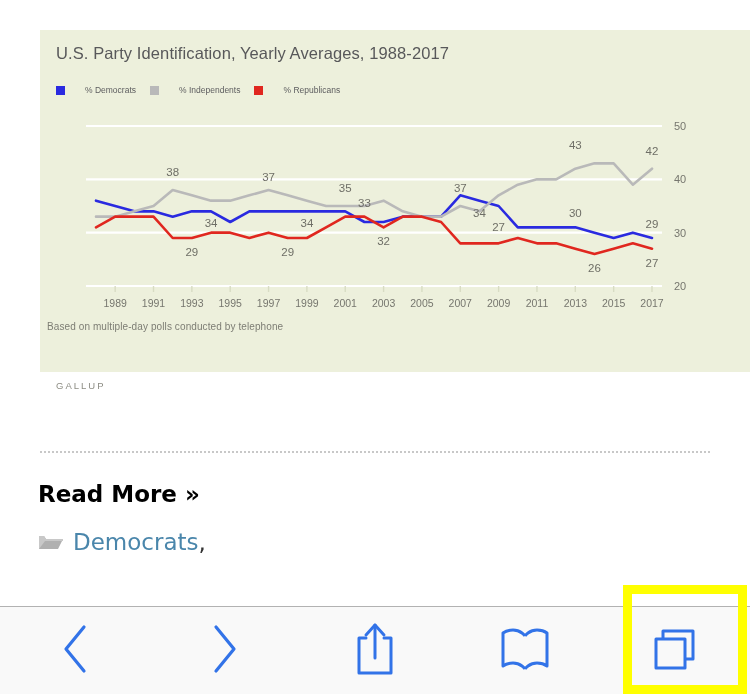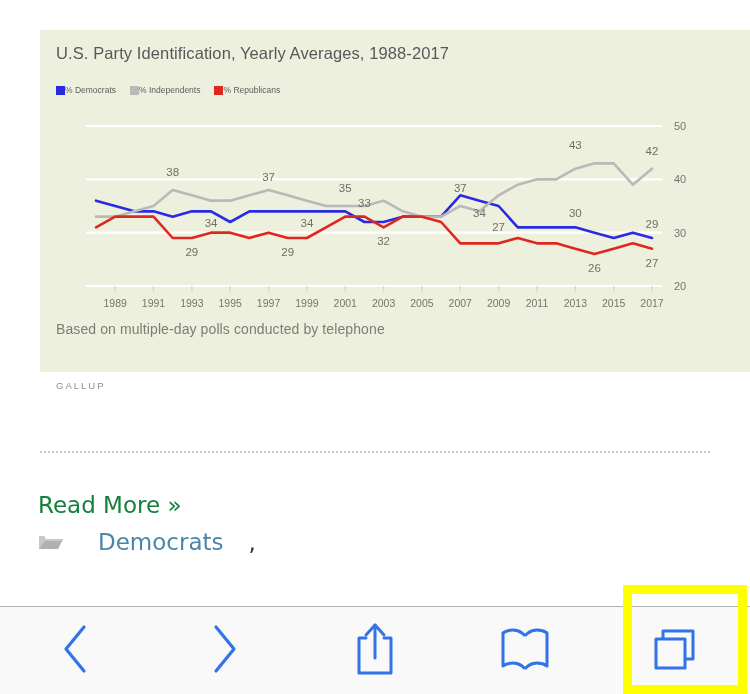--- a/index.html
+++ b/index.html
@@ -48,42 +48,42 @@
     position: absolute;
     left: 16px;
     top: 55px;
     display: flex;
     align-items: center;
     gap: 14px;
   }
   .legend-item {
     display: flex;
     align-items: center;
-    gap: 0;
+    gap: 20px;
   }
   .legend-swatch {
     width: 9px;
     height: 9px;
     display: inline-block;
   }
   .legend-label {
     font-size: 8.5px;
     color: #5d5d5f;
     white-space: nowrap;
   }
   #chart-svg {
     position: absolute;
     left: 0;
     top: 76px;
   }
   #chart-footnote {
     position: absolute;
-    left: 16px;
+    left: 7px;
     top: 291px;
-    font-size: 14px;
+    font-size: 10px;
     color: #7d7d74;
     letter-spacing: .1px;
   }
   #chart-brand {
     position: absolute;
     left: 16px;
     top: 312px;
     font-size: 9.5px;
     color: #8d8d84;
     letter-spacing: 2px;
@@ -97,35 +97,35 @@
     top: 451px;
     width: 670px;
     height: 0;
     border-top: 2px dotted #c8c8c8;
   }
 
   
   #read-more {
     position: absolute;
     left: 38px;
-    top: 492px;
+    top: 481px;
     font-size: 23px;
-    color: #15803d;
+    color: #000000;
     text-decoration: none;
     font-family: "DejaVu Sans", sans-serif;
+    font-weight: bold;
   }
   #categories {
     position: absolute;
     left: 38px;
     top: 529px;
     display: flex;
     align-items: center;
     font-size: 23px;
     font-family: "DejaVu Sans", sans-serif;
-    gap: 25px;
   }
   #folder-icon {
     margin-right: 9px;
     display: inline-flex;
     align-items: center;
   }
   .cat-link {
     color: #4a86ab;
     text-decoration: none;
   }

